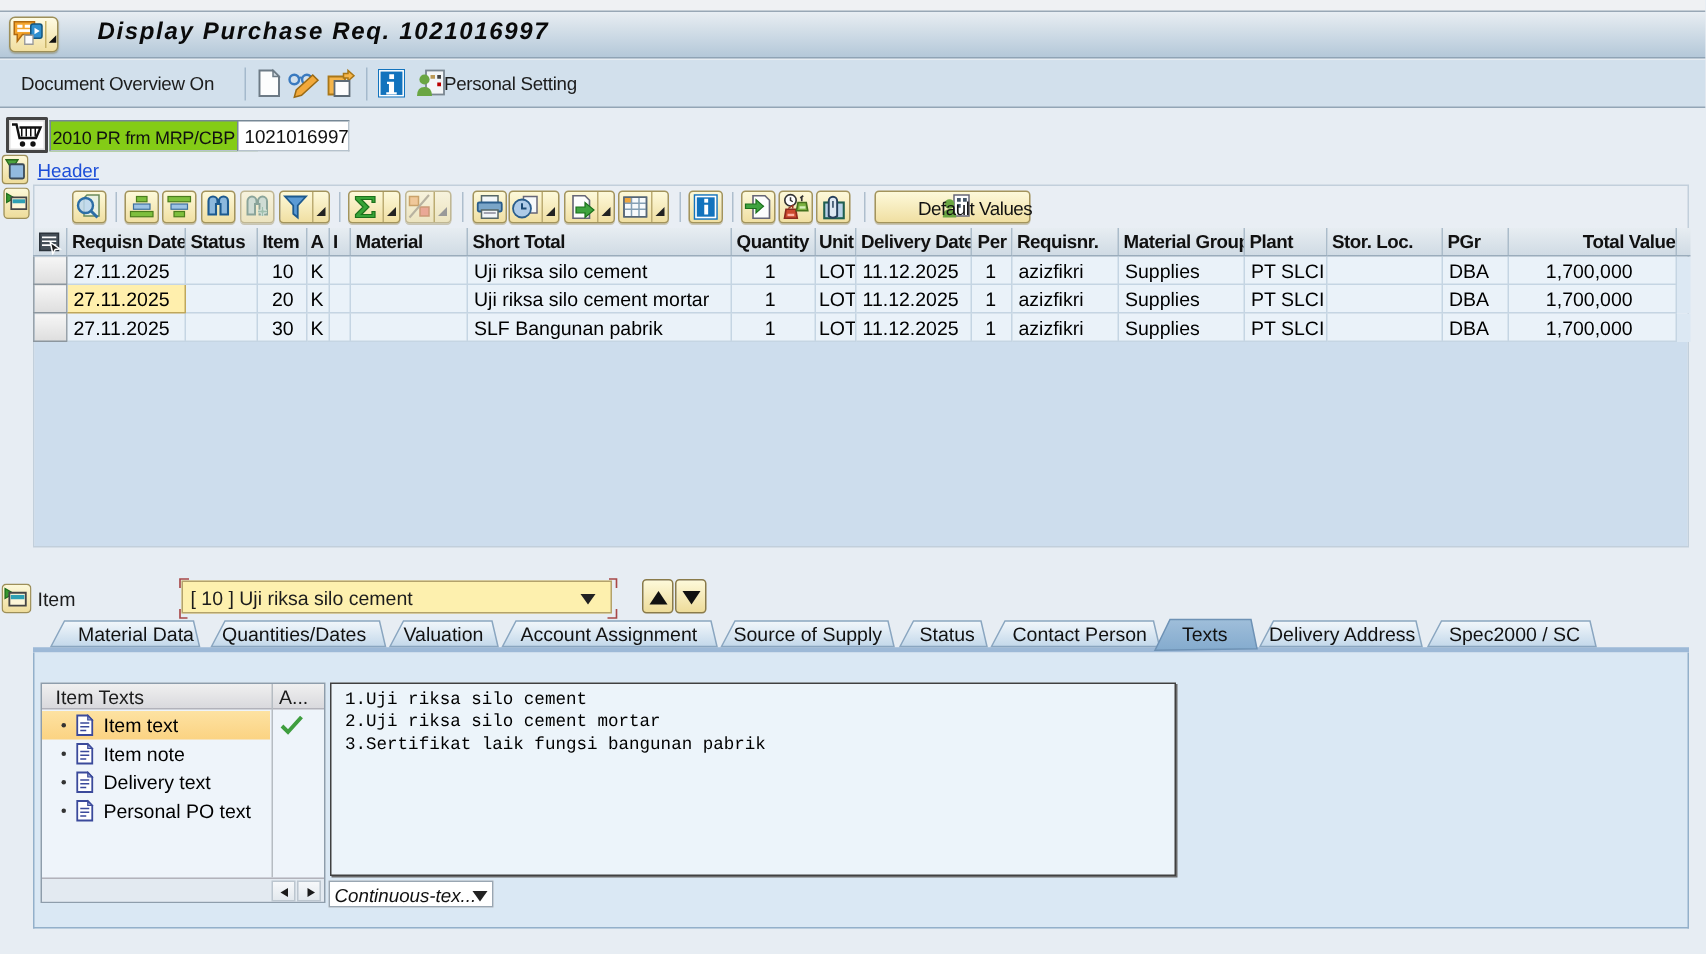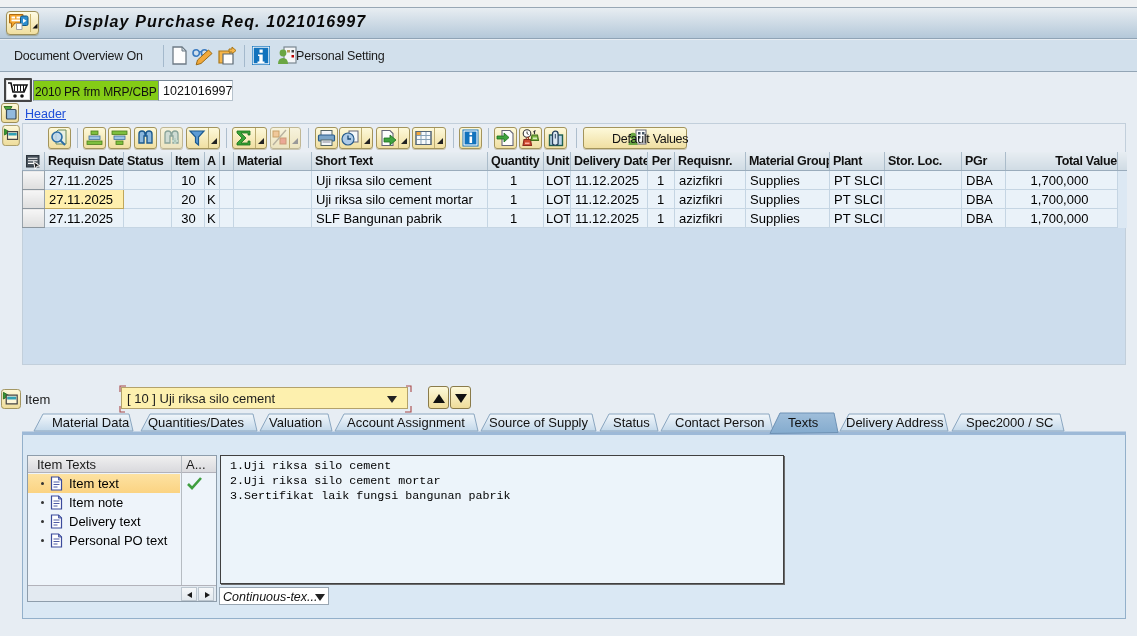--- a/index.html
+++ b/index.html
@@ -277,21 +277,21 @@
               <path d="M3 4.2 h9.5 M3 6.8 h9.5 M3 9.4 h9.5" stroke="#fff" stroke-width="1.1"></path>
               <path d="M8.5 7.5 l6.5 4.5 -3.2 0.3 -1.6 2.8 -1.7 -7.6 z" fill="#1a1a1a" stroke="#fff" stroke-width="1"></path>
             </svg>
           </th>
           <th>Requisn Date</th>
           <th>Status</th>
           <th style="text-align:right;padding-right:7px;">Item</th>
           <th style="padding-left:2px;">A</th>
           <th style="padding-left:2px;">I</th>
           <th>Material</th>
-          <th>Short Text</th>
+          <th>Short Total</th>
           <th style="text-align:right;padding-right:4px;">Quantity</th>
           <th style="padding-left:2px;">Unit</th>
           <th>Delivery Date</th>
           <th style="text-align:right;padding-right:3px;">Per</th>
           <th>Requisnr.</th>
           <th>Material Group</th>
           <th>Plant</th>
           <th>Stor. Loc.</th>
           <th>PGr</th>
           <th style="text-align:right;">Total Value</th>

